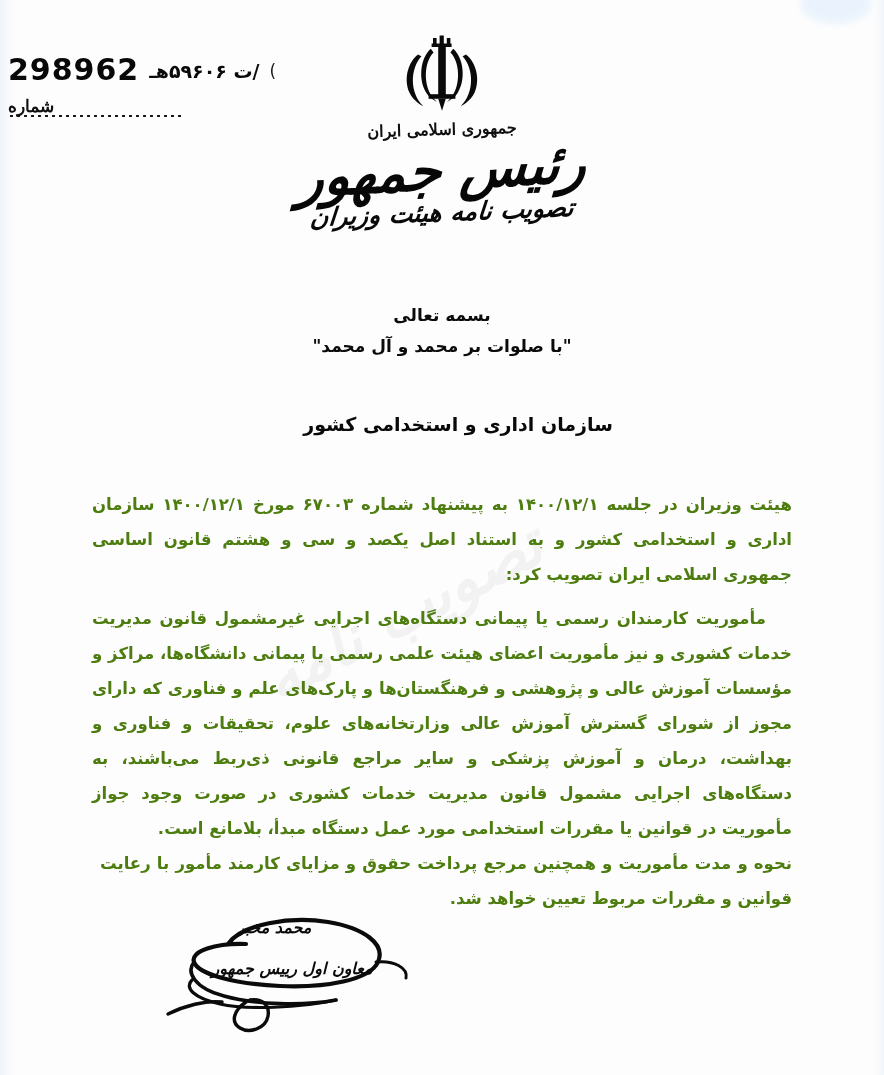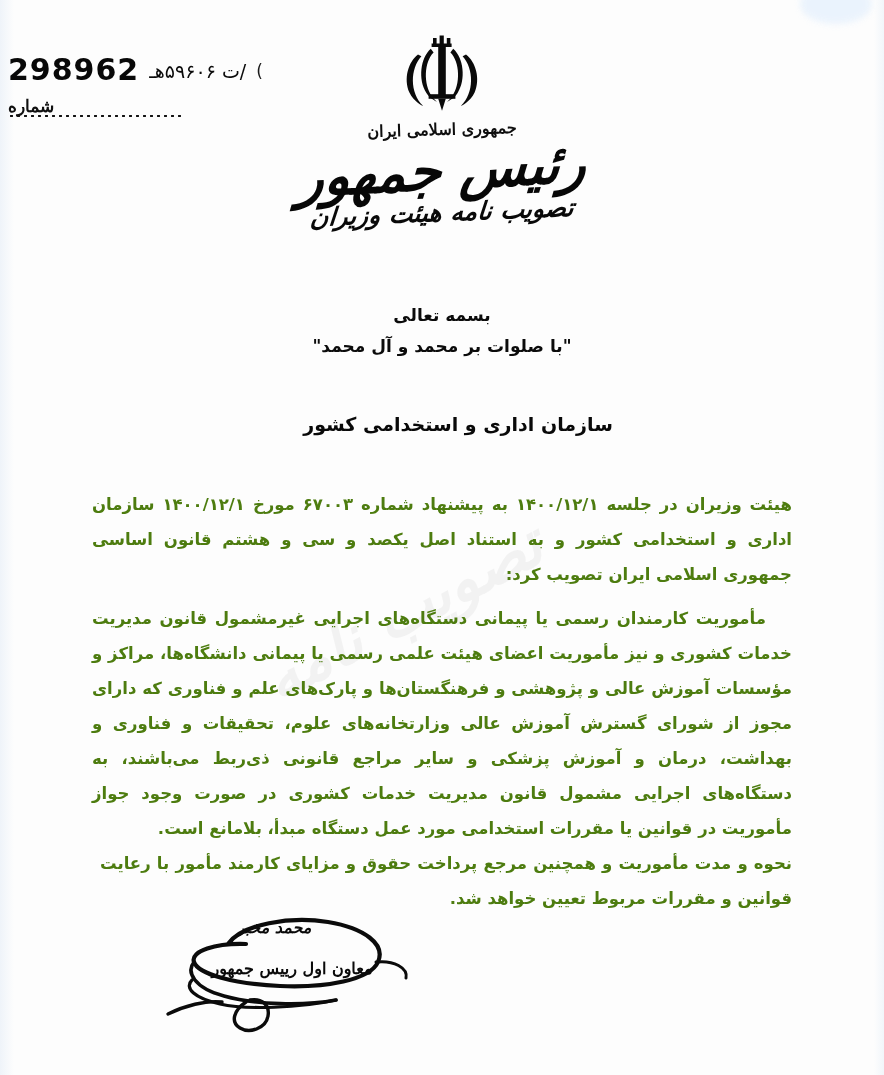--- a/index.html
+++ b/index.html
@@ -62,21 +62,21 @@
     white-space: nowrap;
   }
   .stamp-number {
     font-size: 30px;
     font-weight: 700;
     letter-spacing: 1px;
     color: #080808;
   }
   .stamp-serial {
     font-size: 19px;
-    font-weight: 400;
+    font-weight: 700;
     color: #0a0a0a;
     transform: translateY(-2px);
   }
   .stamp-paren {
     font-size: 17px;
     color: #1a1a1a;
     transform: translateY(-3px);
   }
 
   .stamp-field {
@@ -263,20 +263,21 @@
     font-style: italic;
     letter-spacing: -.3px;
   }
   .sign-role {
     margin-top: 22px;
     margin-right: -36px;
     font-size: 16px;
     font-weight: 700;
     color: #0a0a0a;
     font-family: "DejaVu Serif", "Liberation Serif", serif;
+    font-style: italic;
     letter-spacing: -.3px;
   }
   .sign-scribble {
     position: absolute;
     top: -8px;
     right: -26px;
     pointer-events: none;
   }
 </style>
 </head>

